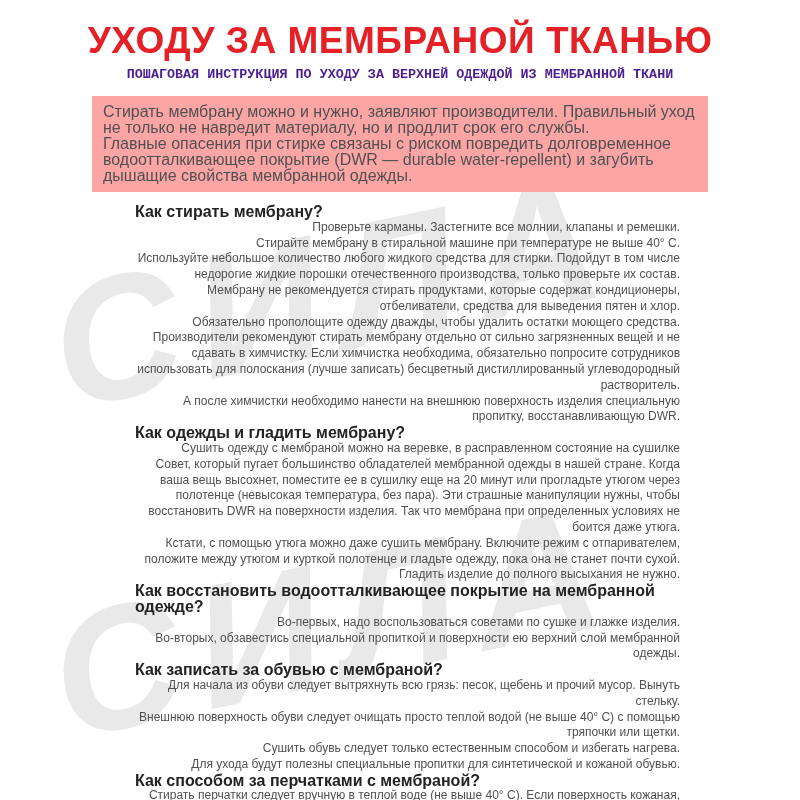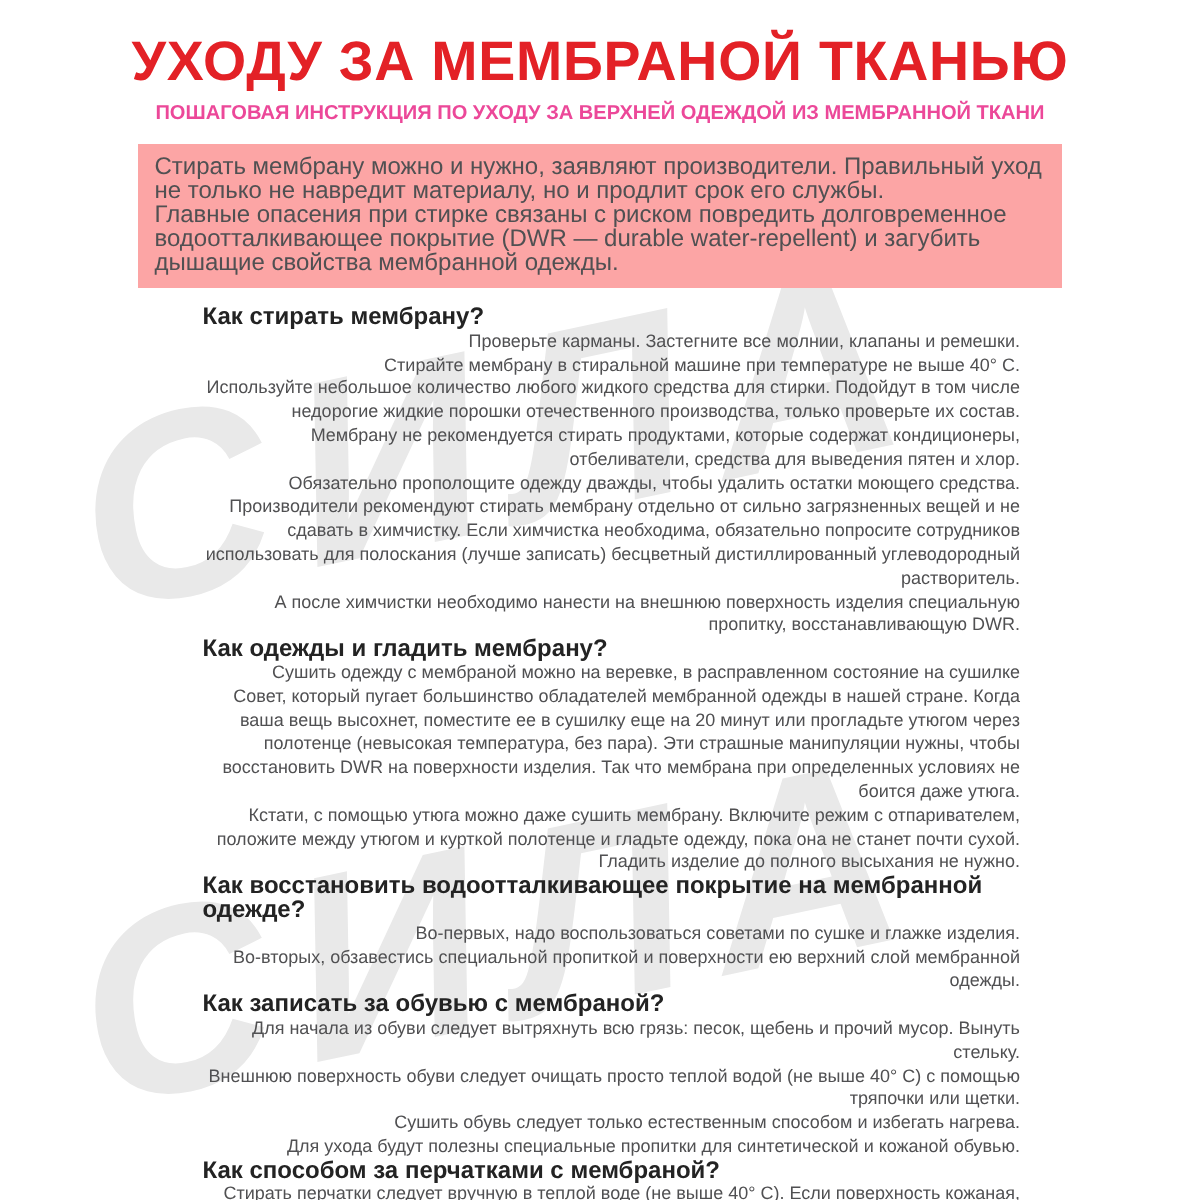--- a/index.html
+++ b/index.html
@@ -36,21 +36,22 @@
     font-weight:800;
     letter-spacing:0.5px;
     color:#e32126;
   }
   h2.subtitle{
     margin:6px 40px 13px 40px;
     text-align:center;
     font-size:13.4px;
     line-height:16px;
     font-weight:700;
-    color:#ec4899;
+    color:#4c1d95;
+    font-family:Liberation Mono, monospace;
   }
   .intro{
     margin:0 92px;
     background:#fca5a5;
     padding:8px 11px;
     font-size:16px;
     line-height:16px;
     color:#505052;
     white-space:pre-line;
   }

